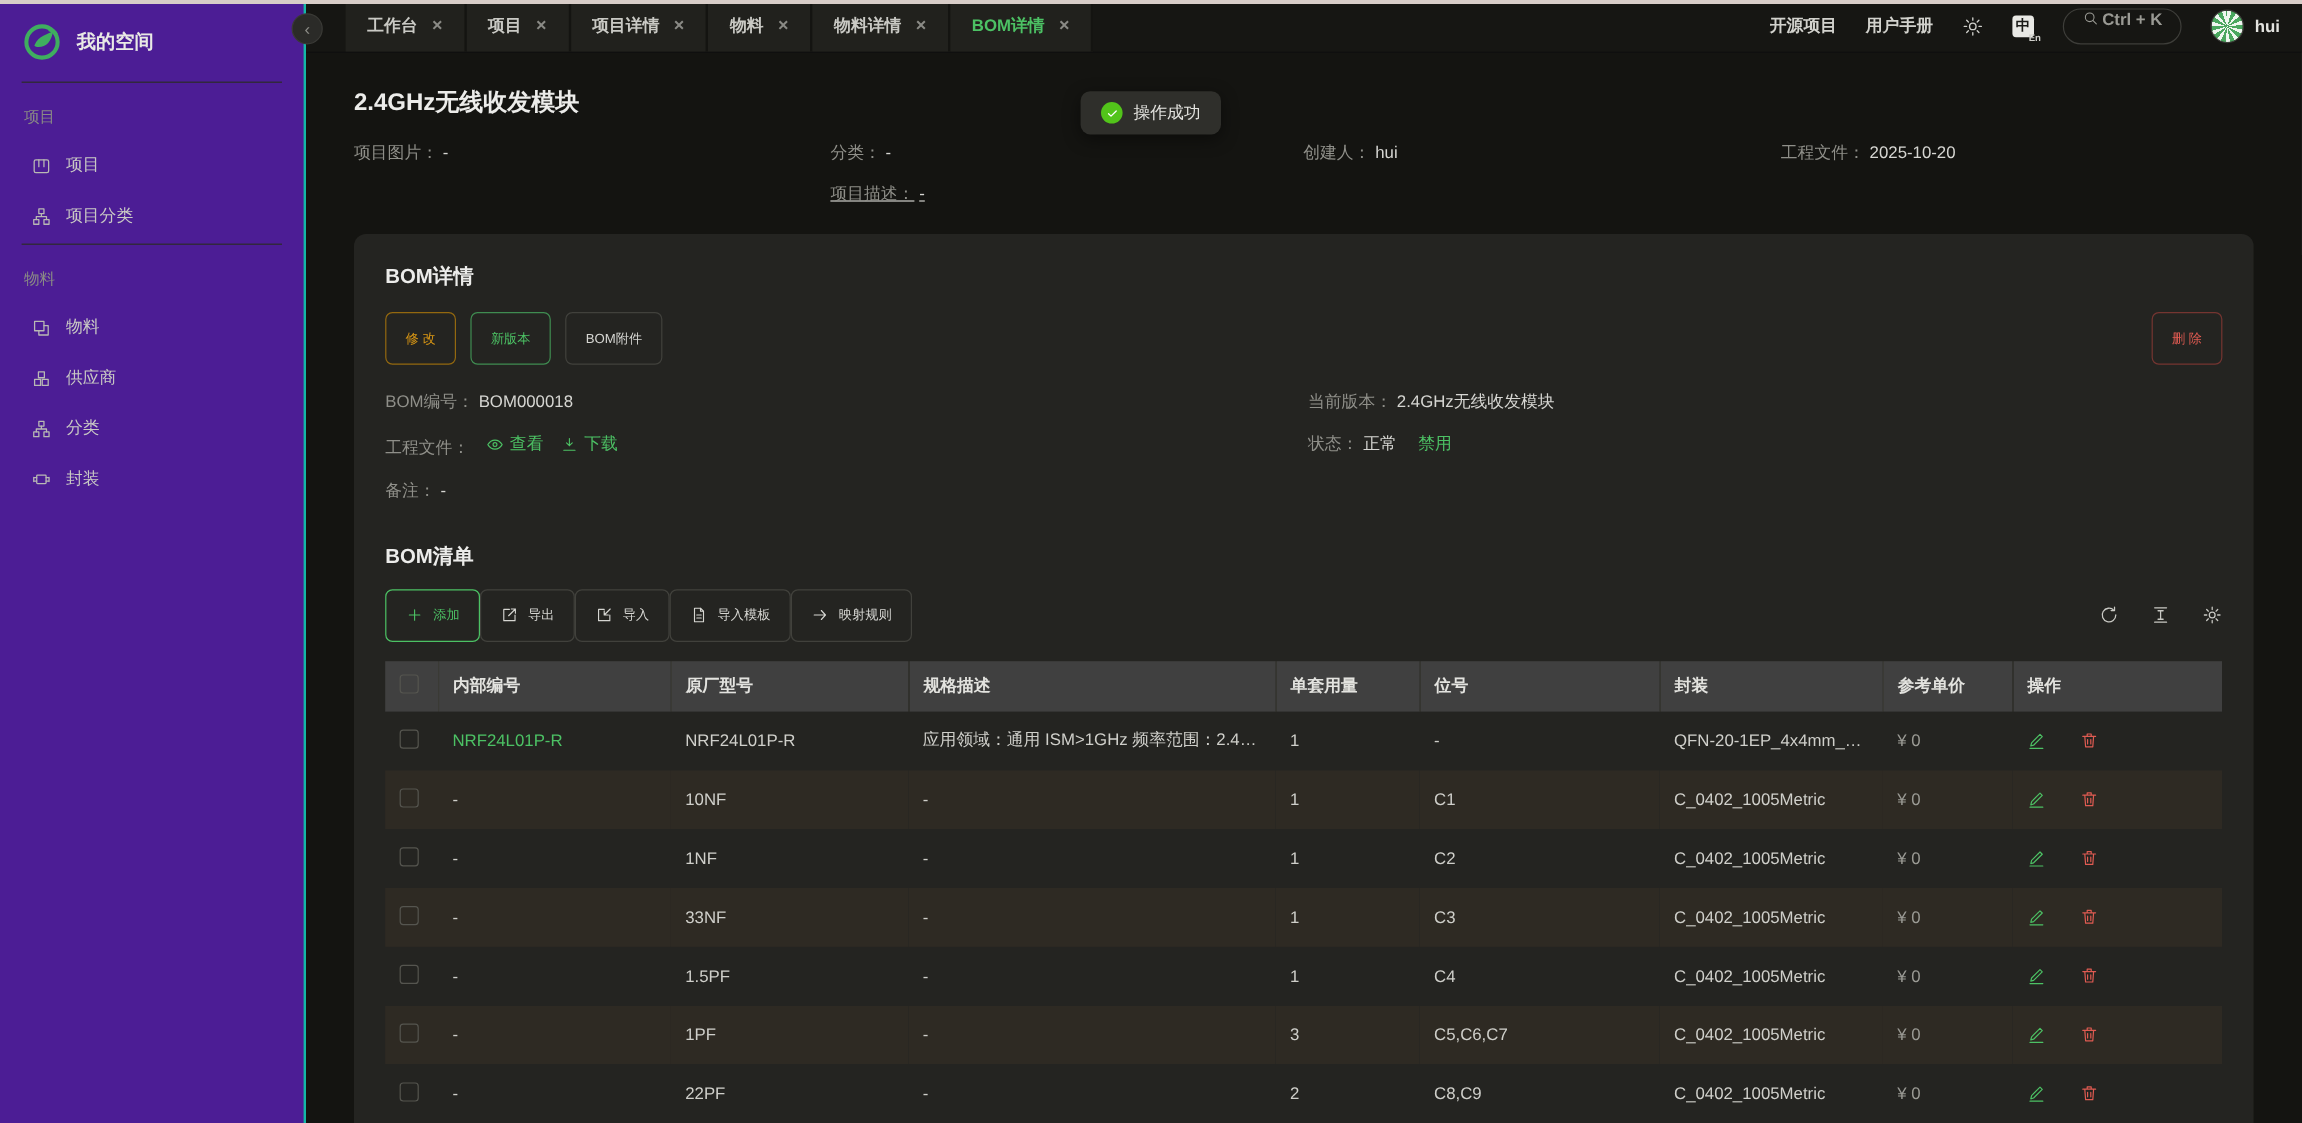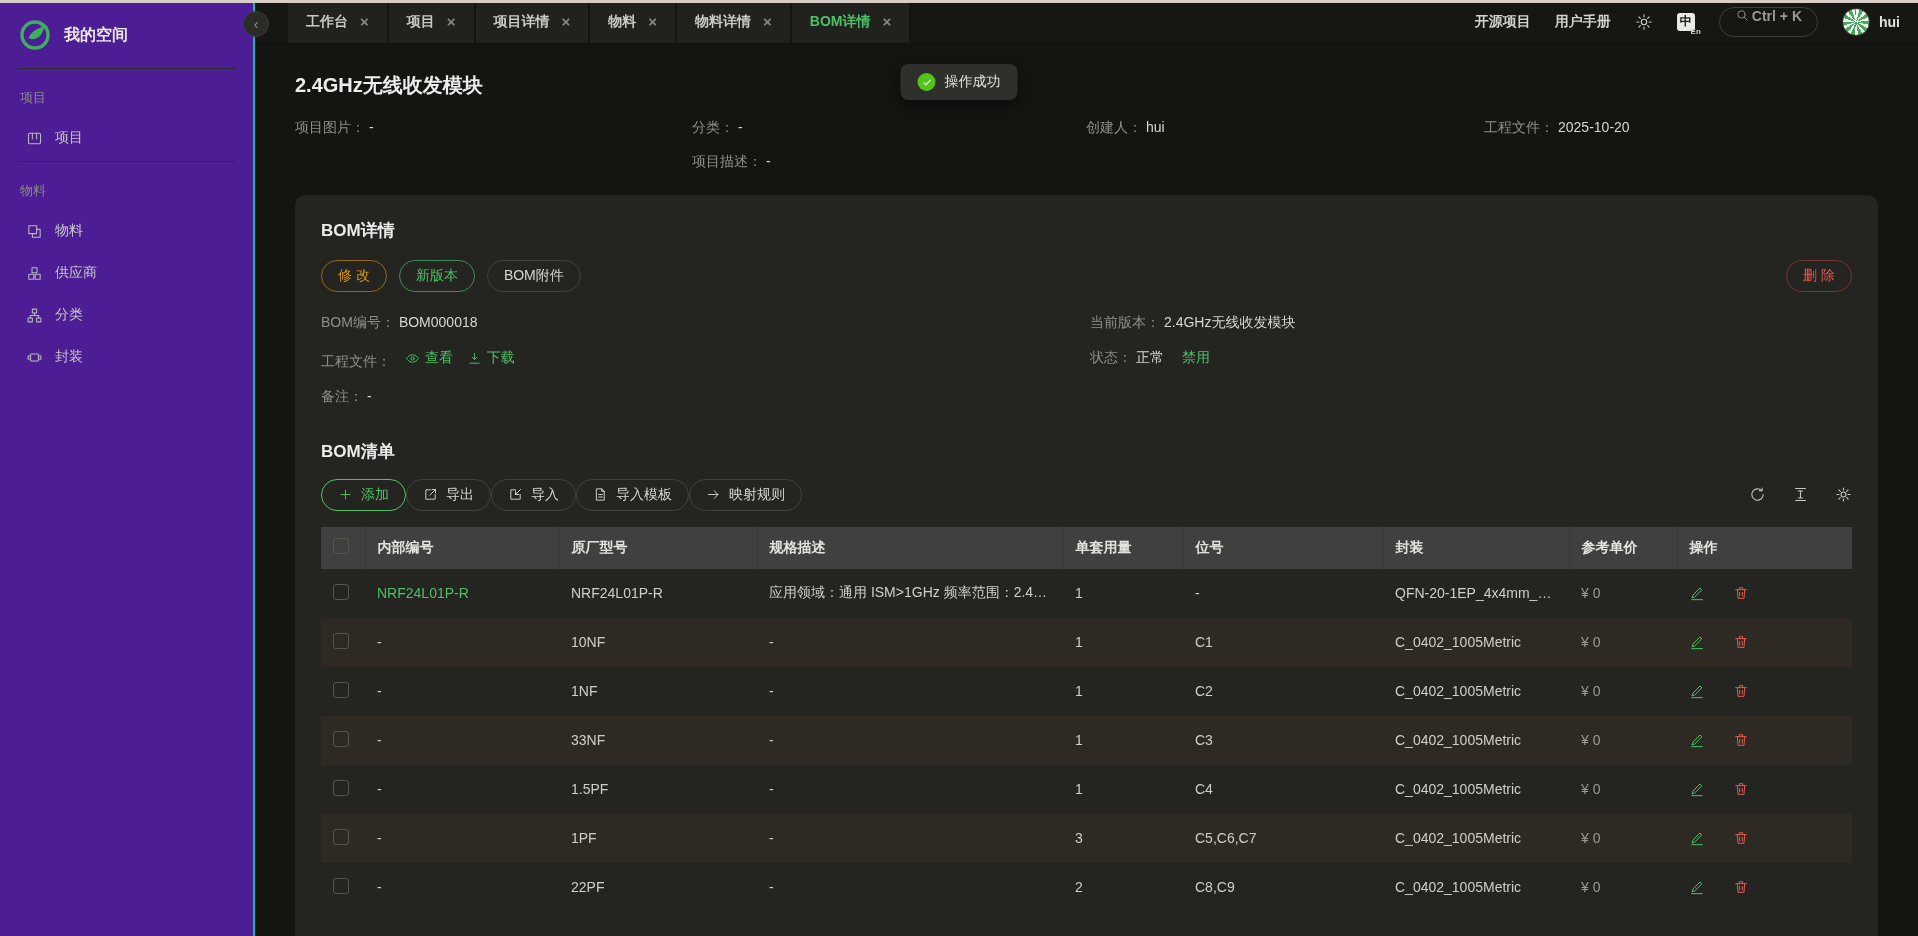--- a/index.html
+++ b/index.html
@@ -50,27 +50,27 @@
     background:repeating-conic-gradient(#eef6ef 0 16deg,#4aa75f 16deg 34deg); border:1px solid #3c3c38; }
   .username{ color:#e3e3df; }
 
   
   .content{ flex:1; overflow:hidden; padding:20px 40px 0 40px; position:relative; }
   .page-title{ font-size:20px; font-weight:700; color:var(--heading); margin:8px 0 20px 0; }
   .proj-grid{ display:grid; grid-template-columns:397px 394px 398px 1fr; row-gap:16px; }
   .field{ white-space:nowrap; }
   .field .lbl{ color:var(--label); }
   .field .val{ color:var(--value); margin-left:4px; }
-  .desc-cell{ grid-column:2; }
+  .desc-cell{ grid-column:2;text-decoration:underline; }
 
   .card{ margin-top:24px; background:#242421; border-radius:10px; padding:24px 26px 30px 26px; }
   .card-heading{ font-size:17px; font-weight:700; color:var(--heading); }
   .btn-row{ display:flex; align-items:center; gap:12px; margin-top:18px; }
-  .btn{ display:inline-flex; align-items:center; gap:8px; height:32px; padding:0 16px; border-radius:16px;
-    border:1px solid #41413c; background:transparent; color:#d6d6d2; font-size:14px; cursor:pointer; white-space:nowrap;
+  .btn{ display:inline-flex; align-items:center; gap:8px; height:44px; padding:0 16px; border-radius:6px;
+    border:1px solid #41413c; background:transparent; color:#d6d6d2; font-size:11px; cursor:pointer; white-space:nowrap;
     font-family:inherit; }
   .btn .icn{ width:15px; height:15px; }
   .btn-warning{ color:var(--orange); border-color:#93680f; }
   .btn-newver{ color:var(--green); border-color:#3f8c51; }
   .btn-danger{ color:var(--red); border-color:#753531; margin-left:auto; }
   .btn-add{ color:var(--green); border-color:#4cc164; }
 
   .info-grid{ display:grid; grid-template-columns:769px 1fr; row-gap:17px; margin-top:22px; }
   .ilbl{ color:var(--label); }
   .ival{ color:var(--value); margin-left:4px; }
@@ -90,21 +90,21 @@
   tbody td{ height:49px; padding:0 12px; color:#cfcfca; white-space:nowrap; overflow:hidden; text-overflow:ellipsis; }
   tbody tr.striped{ background:#2e2a23; }
   td.link-cell{ color:var(--green); cursor:pointer; }
   td.price-cell{ color:#9a9a94; }
   .cbx{ width:16px; height:16px; border:1px solid #55554f; border-radius:3px; background:transparent; display:inline-block; cursor:pointer; }
   .row-actions{ display:flex; align-items:center; gap:28px; }
   .row-actions .icn{ width:16px; height:16px; cursor:pointer; }
   .edit-icon{ color:var(--green); }
   .delete-icon{ color:var(--red); }
 
-  .toast{ position:fixed; top:64px; left:50%; transform:translateX(-50%); background:#2f2f2b; border-radius:8px;
+  .toast{ position:fixed; top:76px; left:50%; transform:translateX(-50%); background:#2f2f2b; border-radius:8px;
     padding:9px 17px; display:flex; align-items:flex-end; gap:9px; box-shadow:0 4px 14px rgba(0,0,0,.45); z-index:80; color:#e3e3df; }
   .toast-check{ width:18px; height:18px; border-radius:50%; background:#52c41a; display:flex; align-items:center; justify-content:center; }
   .toast-check svg{ width:11px; height:11px; stroke:#fff; fill:none; stroke-width:2.4; stroke-linecap:round; stroke-linejoin:round; }
 </style>
 </head>
 <body>
 
 <div class="window-strip"></div>
 
 <div class="app">
@@ -122,20 +122,31 @@
     <nav id="side-nav">
         <div class="side-section-title">项目</div>
         <div class="side-item">
           <span class="icn">
             <svg viewBox="0 0 24 24">
               <rect x="3.5" y="4.5" width="17" height="15" rx="2"></rect>
               <path d="M9 4.5v8M15 4.5v8"></path>
             </svg>
           </span>
           <span>项目</span>
+        </div>
+        <div class="side-item">
+          <span class="icn">
+            <svg viewBox="0 0 24 24">
+              <rect x="9" y="3" width="6" height="5.5"></rect>
+              <rect x="3" y="15.5" width="6" height="5.5"></rect>
+              <rect x="15" y="15.5" width="6" height="5.5"></rect>
+              <path d="M12 8.5v3.5M6 15.5V12h12v3.5"></path>
+            </svg>
+          </span>
+          <span>项目分类</span>
         </div>
         <hr class="side-divider">
         <div class="side-section-title">物料</div>
         <div class="side-item">
           <span class="icn">
             <svg viewBox="0 0 24 24">
               <rect x="4" y="4" width="11" height="11"></rect>
               <path d="M15 9h5v11H9v-5"></path>
             </svg>
           </span>

